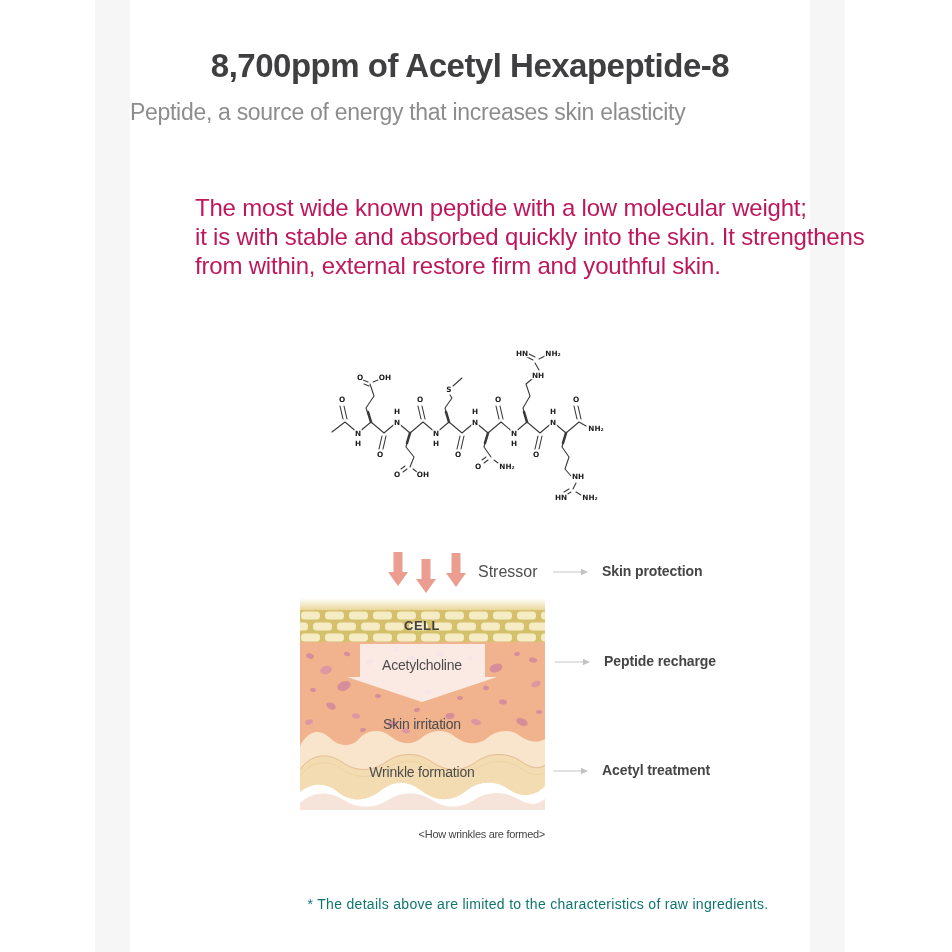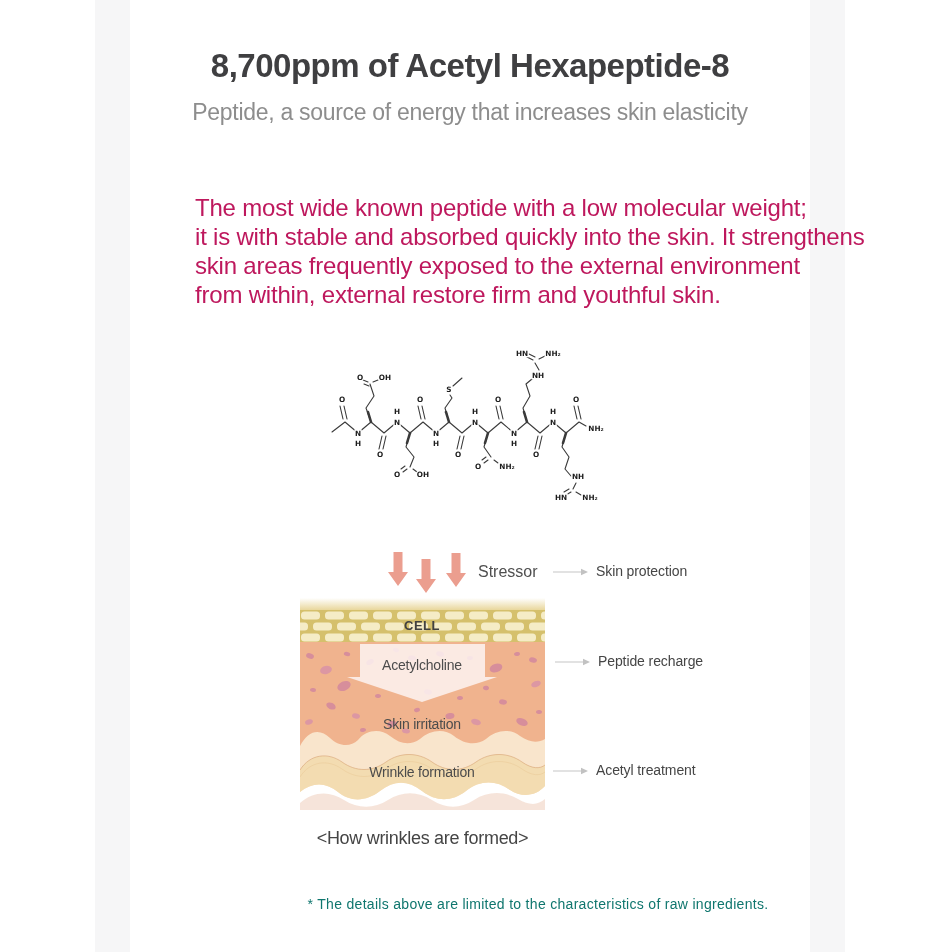--- a/index.html
+++ b/index.html
@@ -2,58 +2,57 @@
 <html><head>
 <meta charset="utf-8">
 <style>
   html,body{margin:0;padding:0;background:#ffffff;}
   #canvas{position:relative;width:952px;height:952px;background:#ffffff;overflow:hidden;
           font-family:"Liberation Sans", sans-serif;border-radius:26px;}
   .strip{position:absolute;top:0;bottom:0;width:35px;background:#f6f6f7;}
   .strip.left{left:95px;} .strip.right{left:810px;}
   .title{position:absolute;left:130px;width:680px;top:47px;margin:0;text-align:center;
          font-size:33px;font-weight:700;color:#3f3f41;letter-spacing:-0.5px;}
-  .subtitle{position:absolute;left:130px;width:680px;top:99px;margin:0;text-align:center;
+  .subtitle{position:absolute;left:130px;width:680px;top:99px;margin:0;text-align:left;
          font-size:23px;font-weight:400;color:#8d8d8d;letter-spacing:-0.3px;}
   .desc{position:absolute;left:183px;top:181px;margin:12px;font-size:24px;line-height:29px;
          color:#be185d;letter-spacing:-0.2px;}
   .desc span{display:block;}
   .mol{position:absolute;left:325px;top:336px;}
   .mol path,.mol line,.mol polyline{stroke:#3a3a3a;stroke-width:1.1;fill:none;stroke-linecap:round;stroke-linejoin:round;}
   .mol .wedge{stroke-width:2.6;}
   .mol text{font-family:"DejaVu Sans", sans-serif;font-size:7.3px;fill:#1d1d1d;
          text-anchor:middle;paint-order:stroke;stroke:#ffffff;stroke-width:2.6px;font-weight:600;}
   .stressor-arrows{position:absolute;left:385px;top:550px;}
   .stressor-label{position:absolute;left:478px;top:563px;font-size:16px;color:#4f4f4f;}
-  .benefit{position:absolute;display:flex;align-items:center;gap:6px;}
+  .benefit{position:absolute;display:flex;align-items:center;gap:12px;font-weight:bold;}
   .benefit .lbl{font-size:14px;color:#454545;line-height:17px;letter-spacing:-0.1px;}
   .b1{left:552px;top:563px;} .b2{left:554px;top:653px;} .b3{left:552px;top:762px;}
   .skin{position:absolute;left:300px;top:598px;}
   .skin text{font-size:14px;fill:#4c4c4c;text-anchor:middle;letter-spacing:-0.2px;}
   .skin text.cell{font-size:13px;font-weight:600;fill:#414141;letter-spacing:0.5px;}
-  .caption{position:absolute;left:300px;width:245px;top:828px;text-align:center;
-         font-size:18px;color:#454545;letter-spacing:-0.3px;}
+  .caption{position:absolute;left:300px;width:245px;top:828px;text-align:right;
+         font-size:11px;color:#454545;letter-spacing:-0.3px;}
   .footer{position:absolute;left:538px;top:896px;transform:translateX(-50%);white-space:nowrap;
          font-size:14px;color:#0f766e;letter-spacing:0.3px;}
 </style>
 </head>
 <body>
 
 <div id="canvas">
 
   <div class="strip left"></div>
   <div class="strip right"></div>
 
   <h1 class="title">8,700ppm of Acetyl Hexapeptide-8</h1>
   <h2 class="subtitle">Peptide, a source of energy that increases skin elasticity</h2>
 
   <p class="desc">
     <span>The most wide known peptide with a low molecular weight;</span>
     <span>it is with stable and absorbed quickly into the skin. It strengthens</span>
-    <span>skin areas frequently exposed to the external environment</span>
     <span>from within, external restore firm and youthful skin.</span>
   </p>
 
   <svg class="mol" width="290" height="170" viewBox="0 0 290 170">
 
     <polyline points="7,96 20,86 33,97 46,86 59,97 72,86 85,97 98,86 111,97 124,86 137,97 150,86 163,97 176,86 189,97 202,86 215,97 228,86 241,97 254,86 261,90"></polyline>
 
     <path d="M18,83 L15,70 M22,83 L19,70"></path>
     <path d="M96,83 L93,70 M100,83 L97,70"></path>
     <path d="M174,83 L171,70 M178,83 L175,70"></path>

